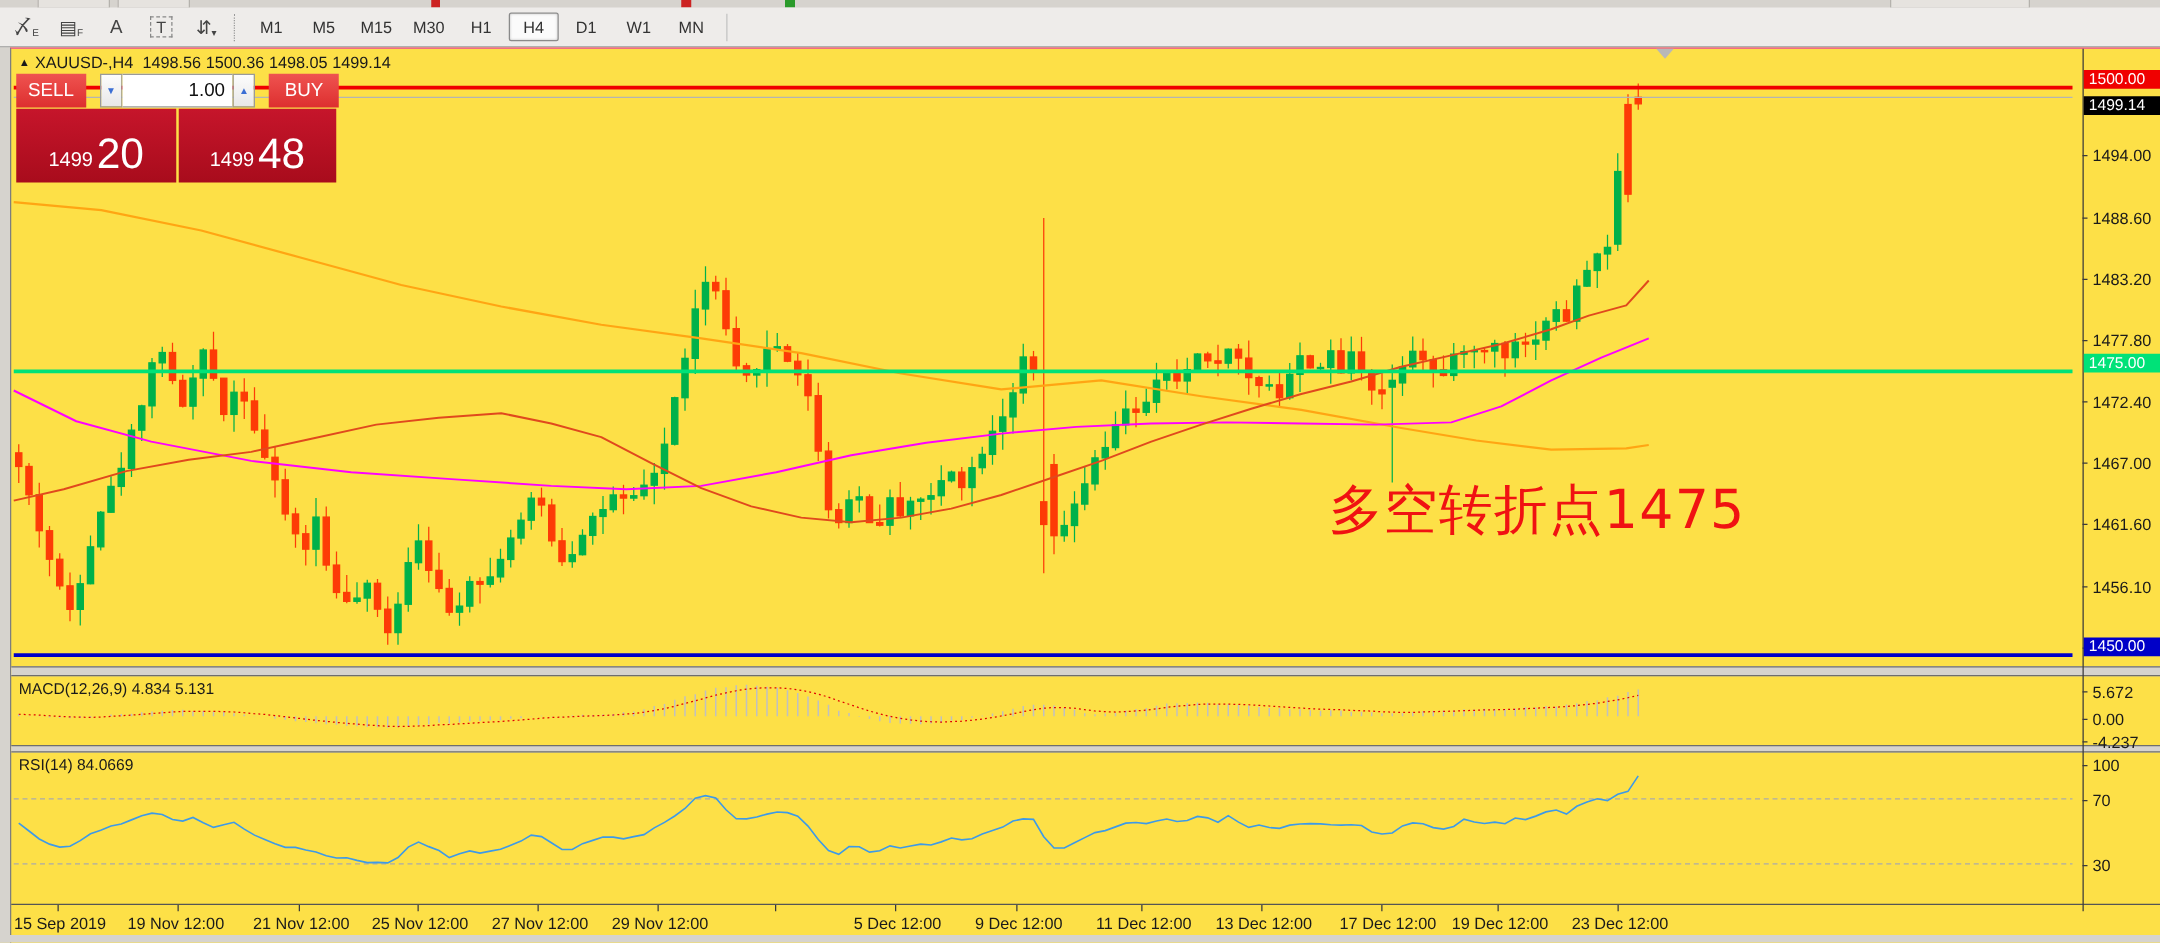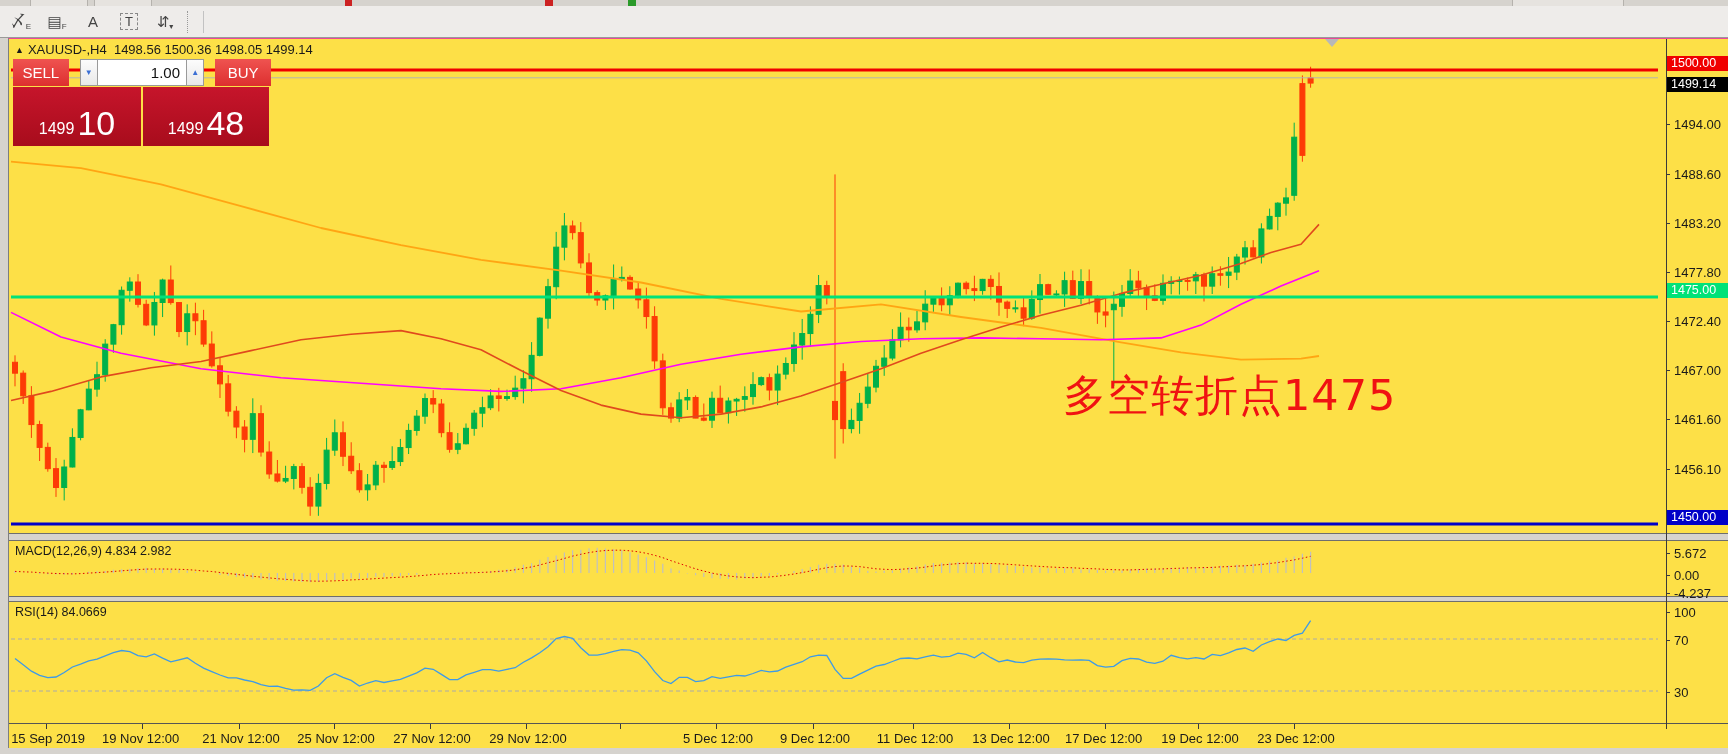--- a/index.html
+++ b/index.html
@@ -43,21 +43,21 @@
   .splitter{position:absolute;left:0;width:1720px;background:#d6d3ce;border-top:1px solid #6e6e6e;
     border-bottom:1px solid #6e6e6e;z-index:20;cursor:row-resize;}
   #axis-vline{position:absolute;left:1657px;top:0;width:1px;height:690px;background:#3a3a3a;z-index:25;}
   
   .ax-lbl{position:absolute;font-size:13px;color:#1a1a1a;white-space:nowrap;z-index:26;}
   .ax-tick{position:absolute;width:4px;height:1px;background:#3a3a3a;z-index:26;}
   .badge{position:absolute;left:1658px;width:62px;height:15px;line-height:15px;font-size:12.5px;
     color:#fff;padding-left:4px;z-index:27;}
   .t-tick{position:absolute;width:1px;height:5px;background:#3a3a3a;z-index:26;}
   .panel-lbl{position:absolute;font-size:12.5px;color:#1a1a1a;z-index:21;}
-  #annotation{position:absolute;left:1054px;top:328px;font-size:43px;color:#f01212;z-index:15;
+  #annotation{position:absolute;left:1054px;top:340px;font-size:43px;color:#f01212;z-index:15;
     letter-spacing:1px;font-family:"DejaVu Sans","Liberation Sans",sans-serif;}
   #shift-marker{position:absolute;left:1316px;top:0px;width:0;height:0;z-index:18;
     border-left:7px solid transparent;border-right:7px solid transparent;border-top:8px solid #b8b8b8;}
   #bottom-strip{position:absolute;left:0;top:748px;width:1728px;height:6px;background:#d6d3ce;z-index:30;}
   #left-strip{position:absolute;left:0;top:38px;width:8px;height:716px;background:#d6d3ce;z-index:30;}
 </style>
 </head>
 <body>
 
 <div id="app">
@@ -84,41 +84,52 @@
         </div>
         <div class="tool-icon">
           <span style="border:1px dashed #888;padding:0 4px;font-size:13px;">T</span>
         </div>
         <div class="tool-icon">
           <span style="font-size:15px;">⇵</span>
           <span style="font-size:8px;position:relative;top:5px;">▾</span>
         </div>
       </div>
     <div class="vsep"></div>
+    <div id="tf-group" style="display:flex;align-items:center;">
+        <div class="tf-btn">M1</div>
+        <div class="tf-btn">M5</div>
+        <div class="tf-btn">M15</div>
+        <div class="tf-btn">M30</div>
+        <div class="tf-btn">H1</div>
+        <div class="tf-btn active">H4</div>
+        <div class="tf-btn">D1</div>
+        <div class="tf-btn">W1</div>
+        <div class="tf-btn">MN</div>
+      </div>
     <div class="vsep" style="border-left:1px solid #c2c2c2;"></div>
   </div>
 
   <div id="chart-window">
 
     <div id="ohlc-header"><span class="tri">▲</span><span>XAUUSD-,H4</span><span>  </span><span>1498.56 1500.36 1498.05 1499.14</span></div>
 
     <div id="trade-panel">
       <div id="tp-row1">
         <div class="tp-btn">SELL</div>
         <div id="tp-gap"></div>
         <div class="spin">▼</div>
         <input id="vol-input" value="1.00" style="">
         <div class="spin">▲</div>
         <div id="tp-gap"></div>
         <div class="tp-btn">BUY</div>
       </div>
       <div id="tp-row2">
         <div class="tp-quote" id="tp-sell-quote">
           <span class="small">1499</span>
-          <span class="big">10</span>
+          <span class="big">20</span>
         </div>
         <div class="tp-quote" id="tp-buy-quote">
           <span class="small">1499</span>
           <span class="big">48</span>
         </div>
       </div>
     </div>
 
     <svg id="svg-main" width="1720" height="494" style="left:0;top:0;">
         <line x1="6" y1="316.3543626571353" x2="6" y2="347.32883771413935" stroke="#fd3b06" stroke-width="1"></line>
@@ -611,21 +622,21 @@
         <polyline points="6,30.4 14.2,30.8 22.4,31.1 30.599999999999994,31.6 38.8,32.1 47,32.5 55.199999999999996,32.7 63.39999999999999,32.9 71.6,32.6 79.8,32.1 88,31.6 96.19999999999999,31.1 104.39999999999999,30.5 112.6,29.8 120.79999999999998,29.2 129,28.6 137.2,28.1 145.39999999999998,28.0 153.6,28.0 161.79999999999998,28.1 170,28.3 178.2,28.6 186.39999999999998,29.2 194.6,30.0 202.79999999999998,30.5 210.99999999999997,31.5 219.2,32.4 227.39999999999998,33.4 235.59999999999997,34.3 243.79999999999998,35.3 252,36.1 260.2,36.9 268.4,37.7 276.59999999999997,38.3 284.79999999999995,39.0 293,39.5 301.2,40.0 309.4,40.2 317.59999999999997,40.1 325.79999999999995,39.8 334,39.5 342.2,38.9 350.4,38.6 358.59999999999997,38.1 366.79999999999995,37.6 374.99999999999994,37.1 383.2,36.6 391.4,36.2 399.59999999999997,35.6 407.79999999999995,35.0 415.99999999999994,34.3 424.2,33.5 432.4,33.0 440.59999999999997,32.7 448.79999999999995,32.3 456.99999999999994,31.9 465.19999999999993,31.7 473.4,31.4 481.59999999999997,31.0 489.79999999999995,30.4 497.99999999999994,29.8 506.19999999999993,28.8 514.4,27.4 522.5999999999999,25.9 530.8,24.0 539,21.7 547.1999999999999,19.7 555.4,17.4 563.5999999999999,15.1 571.8,13.3 580,11.6 588.1999999999999,10.3 596.4,9.5 604.5999999999999,9.2 612.8,9.2 621,9.8 629.1999999999999,10.8 637.4,12.3 645.5999999999999,14.3 653.8,16.7 662,19.7 670.1999999999999,22.4 678.4,25.2 686.5999999999999,27.8 694.8,30.1 702.9999999999999,32.1 711.1999999999999,33.7 719.4,34.9 727.5999999999999,35.9 735.8,36.4 743.9999999999999,36.7 752.1999999999999,36.3 760.4,36.0 768.5999999999999,35.2 776.8,34.2 784.9999999999999,33.0 793.1999999999999,31.6 801.4,30.0 809.5999999999999,28.3 817.8,26.7 825.9999999999999,25.6 834.1999999999999,25.0 842.4,25.1 850.5999999999999,25.6 858.8,26.7 866.9999999999999,27.8 875.1999999999999,28.3 883.4,28.6 891.5999999999999,28.3 899.8,27.7 907.9999999999999,27.1 916.1999999999999,26.1 924.3999999999999,24.9 932.5999999999999,24.0 940.8,23.3 948.9999999999999,22.6 957.1999999999999,22.2 965.3999999999999,22.3 973.5999999999999,22.3 981.8,22.5 989.9999999999999,22.8 998.1999999999999,23.3 1006.3999999999999,23.8 1014.5999999999999,24.4 1022.8,24.9 1031,25.4 1039.1999999999998,25.9 1047.3999999999999,26.3 1055.6,26.6 1063.8,26.8 1072,27.3 1080.1999999999998,27.6 1088.3999999999999,27.9 1096.6,28.4 1104.8,28.7 1113,28.9 1121.1999999999998,28.9 1129.3999999999999,28.6 1137.6,28.3 1145.8,28.1 1154,27.9 1162.1999999999998,27.5 1170.3999999999999,27.3 1178.6,26.9 1186.8,26.8 1195,26.6 1203.1999999999998,26.4 1211.3999999999999,25.9 1219.6,25.6 1227.8,25.1 1236,24.8 1244.1999999999998,24.2 1252.3999999999999,23.5 1260.6,22.5 1268.8,21.6 1277,20.2 1285.1999999999998,18.9 1293.3999999999999,17.2 1301.6,15.3" fill="none" stroke="#e00000" stroke-width="1" stroke-dasharray="1.5,2.5"></polyline>
       </svg>
     <div class="splitter" style="top:557px;height:4px;"></div>
     <svg id="svg-rsi" width="1720" height="121" style="left:0;top:563px;">
         <line x1="2" y1="37" x2="1649" y2="37" stroke="#aaa" stroke-width="1" stroke-dasharray="4,3"></line>
         <line x1="2" y1="89" x2="1649" y2="89" stroke="#aaa" stroke-width="1" stroke-dasharray="4,3"></line>
         <polyline points="6,56.5 14.2,62.8 22.4,69.2 30.599999999999994,73.3 38.8,75.7 47,75.0 55.199999999999996,70.5 63.39999999999999,65.0 71.6,62.2 79.8,58.8 88,57.2 96.19999999999999,53.9 104.39999999999999,50.6 112.6,48.5 120.79999999999998,49.6 129,53.6 137.2,54.9 145.39999999999998,52.0 153.6,56.2 161.79999999999998,59.9 170,57.8 178.2,55.8 186.39999999999998,61.3 194.6,66.1 202.79999999999998,69.6 210.99999999999997,73.0 219.2,75.9 227.39999999999998,75.9 235.59999999999997,78.0 243.79999999999998,79.6 252,82.6 260.2,84.4 268.4,84.2 276.59999999999997,86.3 284.79999999999995,88.1 293,87.9 301.2,88.3 309.4,84.0 317.59999999999997,75.7 325.79999999999995,71.7 334,75.3 342.2,78.4 350.4,84.1 358.59999999999997,81.0 366.79999999999995,78.7 374.99999999999994,80.5 383.2,78.9 391.4,77.4 399.59999999999997,74.2 407.79999999999995,70.9 415.99999999999994,66.1 424.2,67.3 432.4,72.4 440.59999999999997,77.6 448.79999999999995,77.6 456.99999999999994,72.9 465.19999999999993,70.3 473.4,67.6 481.59999999999997,67.7 489.79999999999995,69.1 497.99999999999994,67.3 506.19999999999993,65.7 514.4,60.3 522.5999999999999,55.9 530.8,50.8 539,44.8 547.1999999999999,36.5 555.4,34.5 563.5999999999999,36.4 571.8,45.8 580,53.0 588.1999999999999,53.1 596.4,51.6 604.5999999999999,49.3 612.8,47.6 621,48.1 629.1999999999999,50.9 637.4,58.9 645.5999999999999,69.6 653.8,78.5 662,81.5 670.1999999999999,75.3 678.4,75.4 686.5999999999999,79.7 694.8,78.6 702.9999999999999,74.7 711.1999999999999,76.4 719.4,74.8 727.5999999999999,73.3 735.8,74.0 743.9999999999999,71.5 752.1999999999999,68.4 760.4,69.9 768.5999999999999,69.0 776.8,65.2 784.9999999999999,62.4 793.1999999999999,59.7 801.4,54.8 809.5999999999999,53.1 817.8,53.5 825.9999999999999,67.4 834.1999999999999,76.4 842.4,76.4 850.5999999999999,72.2 858.8,68.1 866.9999999999999,64.1 875.1999999999999,62.5 883.4,59.5 891.5999999999999,56.5 899.8,56.0 907.9999999999999,56.9 916.1999999999999,54.8 924.3999999999999,53.2 932.5999999999999,55.2 940.8,54.4 948.9999999999999,51.1 957.1999999999999,52.3 965.3999999999999,55.8 973.5999999999999,50.5 981.8,55.7 989.9999999999999,59.9 998.1999999999999,58.0 1006.3999999999999,60.0 1014.5999999999999,60.7 1022.8,58.1 1031,57.2 1039.1999999999998,56.9 1047.3999999999999,57.1 1055.6,57.8 1063.8,58.1 1072,57.8 1080.1999999999998,58.4 1088.3999999999999,63.6 1096.6,65.2 1104.8,64.4 1113,58.7 1121.1999999999998,56.3 1129.3999999999999,57.0 1137.6,60.1 1145.8,61.3 1154,59.2 1162.1999999999998,53.3 1170.3999999999999,55.6 1178.6,56.8 1186.8,55.7 1195,57.0 1203.1999999999998,52.4 1211.3999999999999,53.7 1219.6,50.9 1227.8,47.5 1236,46.0 1244.1999999999998,49.3 1252.3999999999999,43.0 1260.6,39.6 1268.8,37.0 1277,38.5 1285.1999999999998,33.4 1293.3999999999999,31.1 1301.6,18.7" fill="none" stroke="#3d9ae8" stroke-width="1.3"></polyline>
       </svg>
     <div style="position:absolute;left:0;top:684px;width:1720px;height:1px;background:#555;"></div>
 
-    <div class="panel-lbl" style="left:6px;top:505px;">MACD(12,26,9) 4.834 2.982</div>
+    <div class="panel-lbl" style="left:6px;top:505px;">MACD(12,26,9) 4.834 5.131</div>
     <div class="panel-lbl" style="left:6px;top:566px;">RSI(14) 84.0669</div>
 
     <div id="shift-marker"></div>
     <div id="annotation">多空转折点1475</div>
 
     <div id="axis-vline"></div>
     <div id="price-axis">
         <div class="ax-tick" style="left:1657px;top:85px"></div>
         <div class="ax-lbl" style="left:1665px;top:78px">1494.00</div>
         <div class="ax-tick" style="left:1657px;top:135px"></div>
@@ -678,21 +689,21 @@
         <div class="ax-lbl" style="left:571px;top:727px;width:84px;text-align:center;">3 Dec 12:00</div>
         <div class="t-tick" style="left:707px;top:685px"></div>
         <div class="ax-lbl" style="left:667px;top:692px;width:84px;text-align:center;">5 Dec 12:00</div>
         <div class="t-tick" style="left:804px;top:685px"></div>
         <div class="ax-lbl" style="left:764px;top:692px;width:84px;text-align:center;">9 Dec 12:00</div>
         <div class="t-tick" style="left:904px;top:685px"></div>
         <div class="ax-lbl" style="left:864px;top:692px;width:84px;text-align:center;">11 Dec 12:00</div>
         <div class="t-tick" style="left:1000px;top:685px"></div>
         <div class="ax-lbl" style="left:960px;top:692px;width:84px;text-align:center;">13 Dec 12:00</div>
         <div class="t-tick" style="left:1096px;top:685px"></div>
-        <div class="ax-lbl" style="left:1056px;top:692px;width:84px;text-align:left;">17 Dec 12:00</div>
+        <div class="ax-lbl" style="left:1056px;top:692px;width:84px;text-align:right;">17 Dec 12:00</div>
         <div class="t-tick" style="left:1189px;top:685px"></div>
         <div class="ax-lbl" style="left:1149px;top:692px;width:84px;text-align:center;">19 Dec 12:00</div>
         <div class="t-tick" style="left:1285px;top:685px"></div>
         <div class="ax-lbl" style="left:1245px;top:692px;width:84px;text-align:center;">23 Dec 12:00</div>
       </div>
   </div>
 
   <div id="left-strip"></div>
   <div id="bottom-strip"></div>
 </div>

